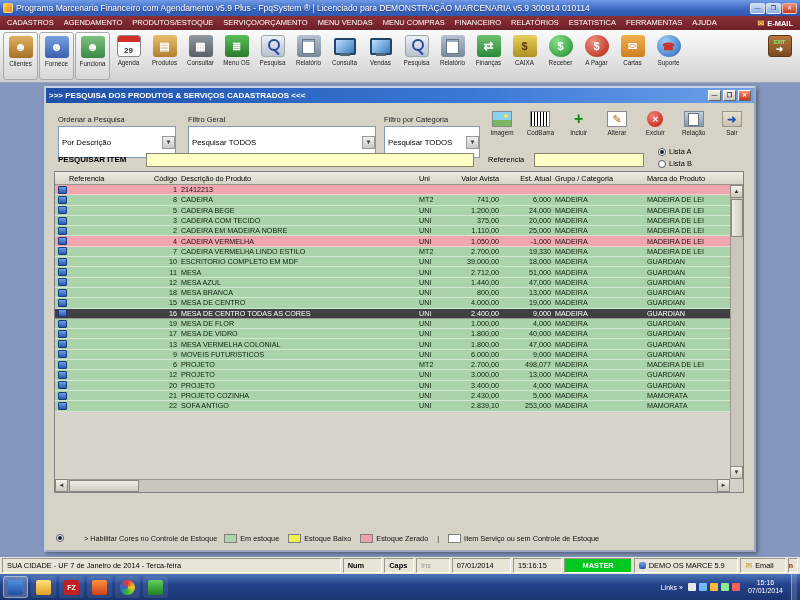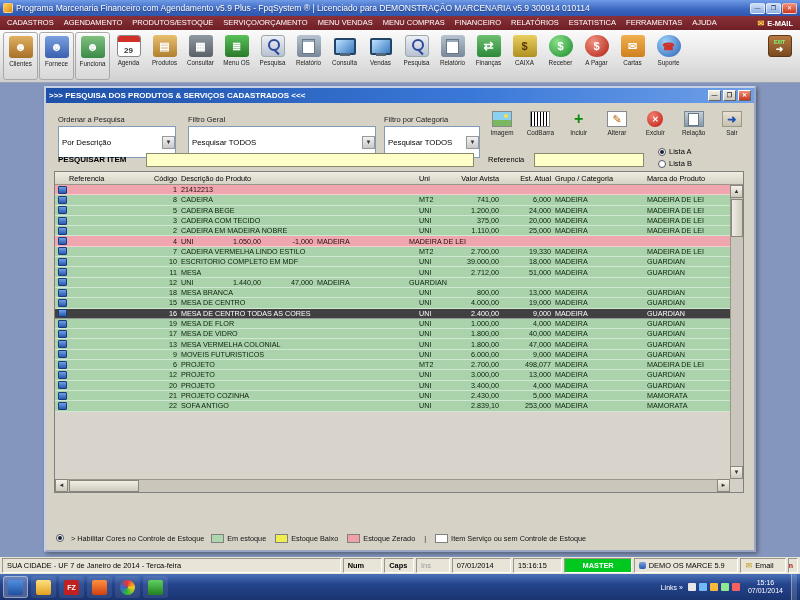--- a/index.html
+++ b/index.html
@@ -116,21 +116,21 @@
   .sbtn{width:13px;height:13px;background:linear-gradient(#f4f2ea,#cdc9bd);border:1px solid #8a867a;font-size:6px;line-height:10px;text-align:center;color:#333;position:absolute}
   .vscroll .up{top:0;left:-1px}.vscroll .down{bottom:0;left:-1px}
   .vthumb{position:absolute;top:14px;left:0;width:12px;height:38px;background:linear-gradient(90deg,#f0eee6,#cfcbbf);border:1px solid #8a867a}
   .hscroll{position:absolute;bottom:0;left:0;right:13px;height:13px;background:#cac6bc;border-top:1px solid #9a968a}
   .hscroll .left{left:0;top:-1px}.hscroll .right{right:0;top:-1px}
   .hthumb{position:absolute;left:14px;top:0;height:12px;width:70px;background:linear-gradient(#f0eee6,#cfcbbf);border:1px solid #8a867a}
   .scorner{position:absolute;right:0;bottom:0;width:13px;height:13px;background:#d4d0c8}
 
   
   .legend{position:absolute;left:10px;right:8px;bottom:5px;height:14px;display:flex;align-items:center;gap:7px;font-size:7.3px;color:#111}
-  .legend-toggle{display:flex;align-items:flex-start;gap:7px}
+  .legend-toggle{display:flex;align-items:flex-start;gap:20px}
   .legend-item{display:flex;align-items:center;gap:3px}
   .swatch{width:13px;height:9px;border:1px solid #808080;flex:none}
   .lsep{color:#333}
 
   
   .statusbar{position:absolute;left:0;right:0;top:557px;height:17px;background:#e8e4d8;display:flex;gap:2px;padding:1px 2px;font-size:7.4px;align-items:stretch}
   .seg{border:1px solid;border-color:#9a968a #fff #fff #9a968a;display:flex;align-items:center;padding:0 4px;background:#e8e4d8;white-space:nowrap;overflow:hidden}
   .seg.loc{width:343px}
   .seg.num{width:40px;font-weight:bold}
   .seg.caps{width:30px;font-weight:bold}
@@ -425,20 +425,21 @@
               <div class="gcell c4" data-name="cell-valor">1.110,00</div>
               <div class="gcell c5" data-name="cell-est">25,000</div>
               <div class="gcell c6" data-name="cell-grupo">MADEIRA</div>
               <div class="gcell c7" data-name="cell-marca">MADEIRA DE LEI</div>
             </div>
             <div class="grow zerado" data-name="table-row">
               <div class="gcell c0" data-name="cell-referencia">
                 <span class="row-icon" data-name="row-image-icon"></span>
               </div>
               <div class="gcell c1" data-name="cell-codigo">4</div>
+              <div class="gcell c2" data-name="cell-descricao">CADEIRA VERMELHA</div>
               <div class="gcell c3" data-name="cell-uni">UNI</div>
               <div class="gcell c4" data-name="cell-valor">1.050,00</div>
               <div class="gcell c5" data-name="cell-est">-1,000</div>
               <div class="gcell c6" data-name="cell-grupo">MADEIRA</div>
               <div class="gcell c7" data-name="cell-marca">MADEIRA DE LEI</div>
             </div>
             <div class="grow" data-name="table-row">
               <div class="gcell c0" data-name="cell-referencia">
                 <span class="row-icon" data-name="row-image-icon"></span>
               </div>
@@ -472,20 +473,21 @@
               <div class="gcell c4" data-name="cell-valor">2.712,00</div>
               <div class="gcell c5" data-name="cell-est">51,000</div>
               <div class="gcell c6" data-name="cell-grupo">MADEIRA</div>
               <div class="gcell c7" data-name="cell-marca">GUARDIAN</div>
             </div>
             <div class="grow" data-name="table-row">
               <div class="gcell c0" data-name="cell-referencia">
                 <span class="row-icon" data-name="row-image-icon"></span>
               </div>
               <div class="gcell c1" data-name="cell-codigo">12</div>
+              <div class="gcell c2" data-name="cell-descricao">MESA  AZUL</div>
               <div class="gcell c3" data-name="cell-uni">UNI</div>
               <div class="gcell c4" data-name="cell-valor">1.440,00</div>
               <div class="gcell c5" data-name="cell-est">47,000</div>
               <div class="gcell c6" data-name="cell-grupo">MADEIRA</div>
               <div class="gcell c7" data-name="cell-marca">GUARDIAN</div>
             </div>
             <div class="grow" data-name="table-row">
               <div class="gcell c0" data-name="cell-referencia">
                 <span class="row-icon" data-name="row-image-icon"></span>
               </div>

